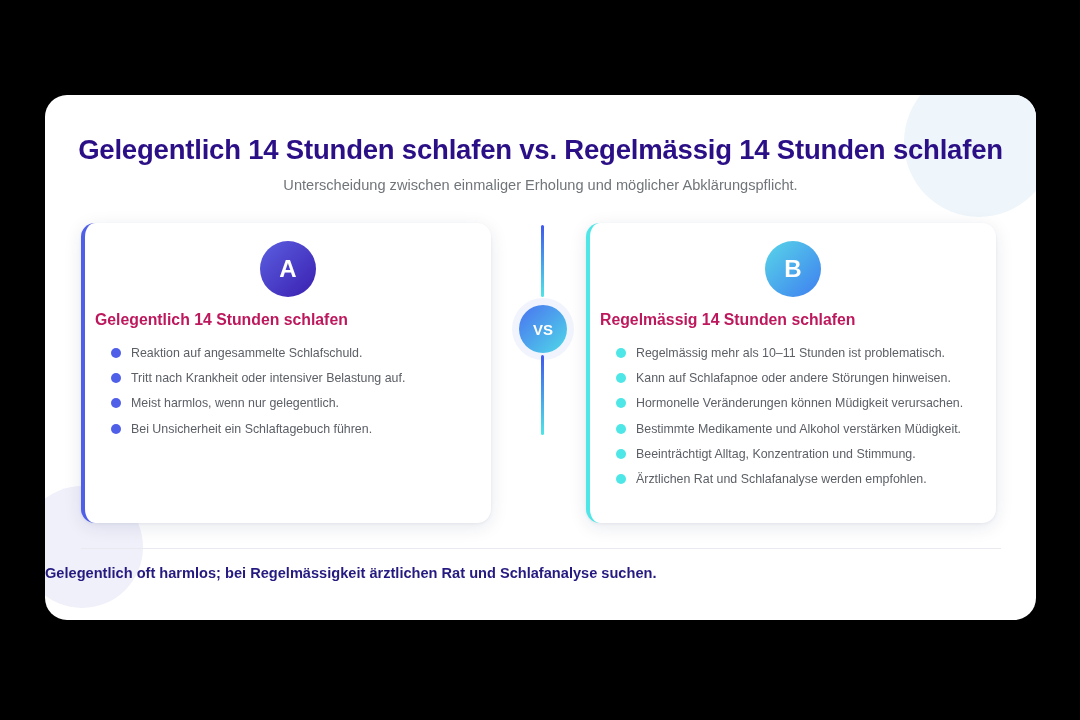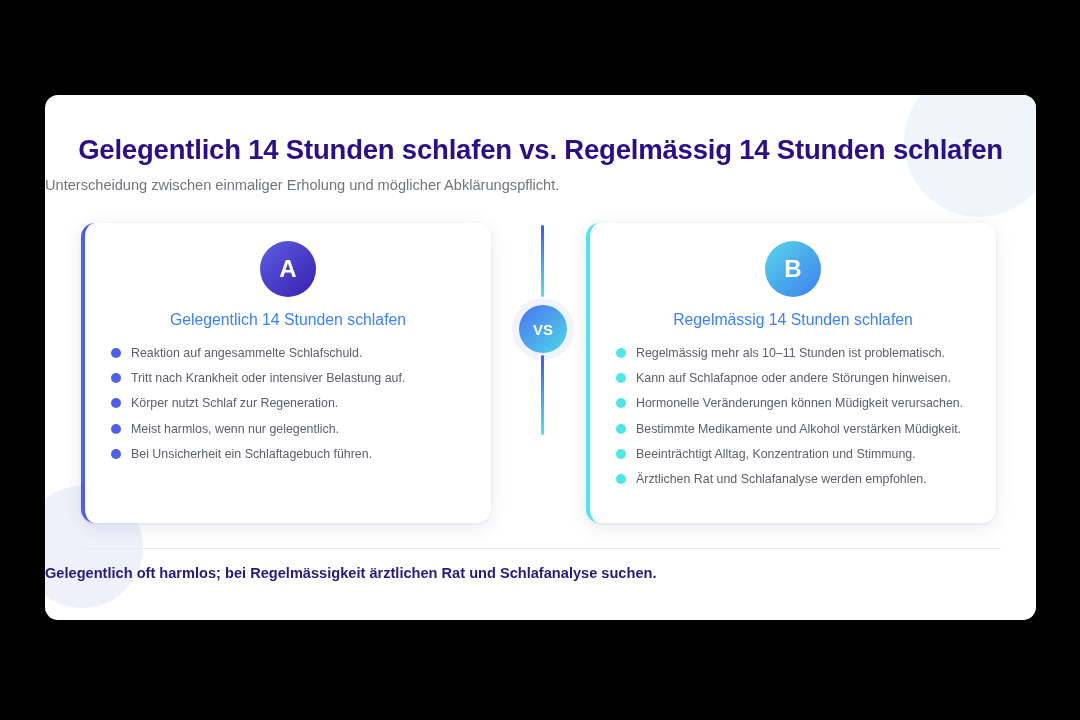--- a/index.html
+++ b/index.html
@@ -22,21 +22,21 @@
   }
 
   
   #panel {
     position: absolute;
     left: 45px;
     top: 95px;
     width: 991px;
     height: 525px;
     background: #ffffff;
-    border-radius: 13px;
+    border-radius: 22px;
     overflow: hidden;
     box-shadow: 0 18px 40px rgba(0,0,0,0.28);
   }
 
   
   .blob {
     position: absolute;
     border-radius: 50%;
     pointer-events: none;
   }
@@ -72,21 +72,21 @@
     font-weight: bold;
     color: #2b0f86;
     letter-spacing: -0.2px;
     white-space: nowrap;
   }
   .page-subtitle {
     position: absolute;
     left: 0;
     right: 0;
     top: 82px;
-    text-align: left;
+    text-align: center;
     font-size: 14.6px;
     color: #707579;
     font-weight: normal;
   }
 
   
   #compare {
     position: absolute;
     left: 0;
     top: 128px;
@@ -124,24 +124,23 @@
     line-height: 1;
   }
   .badge.a { background: linear-gradient(135deg, #5b5fe0 0%, #3a1fb0 100%); }
   .badge.b { background: linear-gradient(135deg, #58d6e8 0%, #3e7ef0 100%); }
 
   .card-title {
     position: absolute;
     top: 88px;
     left: 10px;
     right: 10px;
-    text-align: center;
     font-size: 15.8px;
-    font-weight: normal;
-    color: #3b82f6;
+    font-weight: bold;
+    color: #be185d;
   }
 
   .bullets {
     position: absolute;
     top: 123px;
     left: 26px;
     right: 16px;
     margin: 0;
     padding: 0;
     list-style: none;
@@ -250,24 +249,20 @@
             <li>
               <span class="dot"></span>
               <span>Reaktion auf angesammelte Schlafschuld.</span>
             </li>
             <li>
               <span class="dot"></span>
               <span>Tritt nach Krankheit oder intensiver Belastung auf.</span>
             </li>
             <li>
               <span class="dot"></span>
-              <span>Körper nutzt Schlaf zur Regeneration.</span>
-            </li>
-            <li>
-              <span class="dot"></span>
               <span>Meist harmlos, wenn nur gelegentlich.</span>
             </li>
             <li>
               <span class="dot"></span>
               <span>Bei Unsicherheit ein Schlaftagebuch führen.</span>
             </li>
           </ul>
         </div>
 
         <div id="vs-divider">

